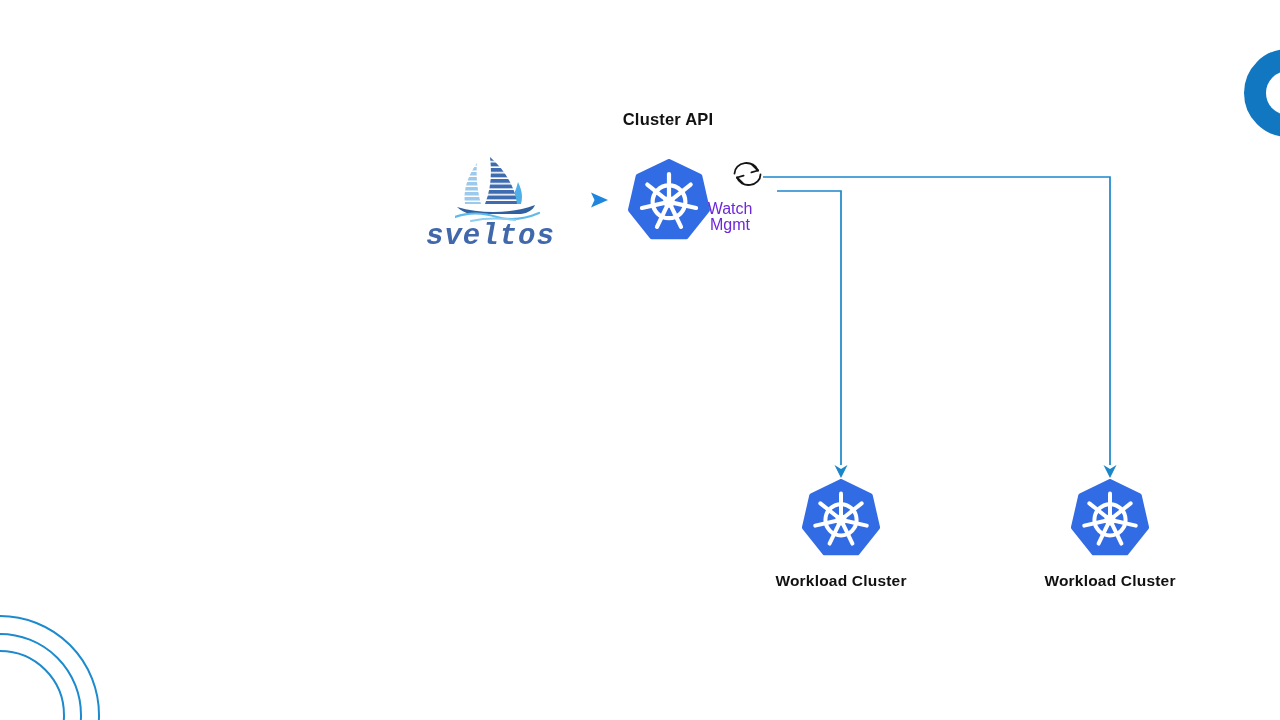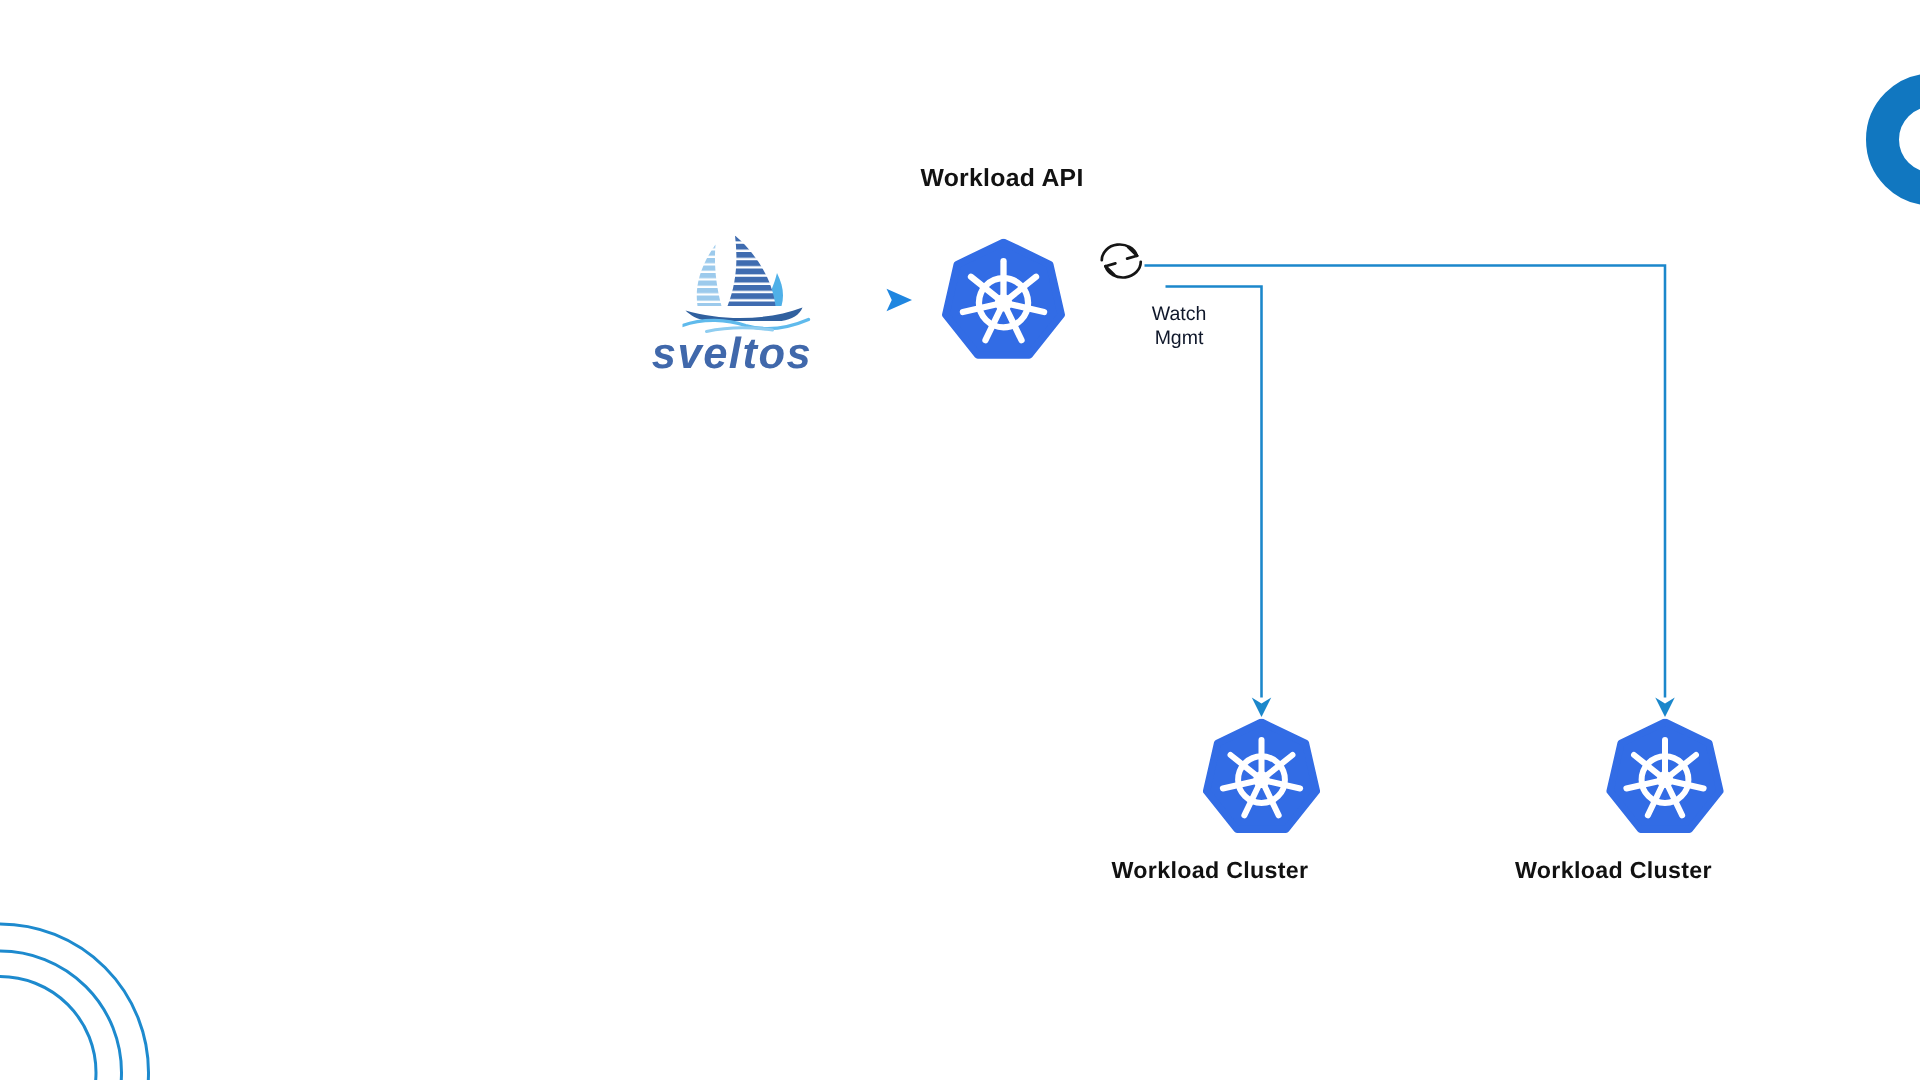--- a/index.html
+++ b/index.html
@@ -23,35 +23,35 @@
   
   .k8s{position:absolute;}
   .k8s.mgmt{left:627px;top:159px;width:84px;height:84px;}
   .k8s.wl-left{left:801px;top:479px;width:80px;height:80px;}
   .k8s.wl-right{left:1070px;top:479px;width:80px;height:80px;}
   .lbl-title{
     position:absolute;left:558px;top:110px;width:220px;text-align:center;
     font-size:16.5px;font-weight:bold;color:#121212;line-height:19.5px;letter-spacing:.2px;
   }
   .lbl-watch{
-    position:absolute;left:751px;top:201px;width:70px;text-align:center;
-    font-size:13px;color:#0f172a;line-height:16px;
+    position:absolute;left:695px;top:201px;width:70px;text-align:center;
+    font-size:16px;color:#6d28d9;line-height:16px;
   }
   .lbl-wl{
-    position:absolute;top:572px;width:200px;text-align:left;
+    position:absolute;top:572px;width:200px;text-align:center;
     font-size:15.5px;font-weight:bold;color:#111;letter-spacing:.2px;
   }
   .lbl-wl.left{left:741px;}
   .lbl-wl.right{left:1010px;}
   .refresh{position:absolute;left:731px;top:160px;width:33px;height:29px;}
   
   .sailboat{position:absolute;left:455px;top:157px;width:86px;height:66px;}
   .wordmark{
     position:absolute;left:426px;top:220px;width:124px;text-align:center;
-    font-size:29px;font-weight:bold;font-style:italic;color:#4068ab;letter-spacing:1px;
+    font-size:29px;font-weight:bold;font-style:italic;color:#4068ab;letter-spacing:1px;font-family:Liberation Mono, monospace;
   }
   .hidden-defs{position:absolute;width:0;height:0;overflow:hidden;}
 </style>
 </head>
 <body>
 
 <svg class="hidden-defs" aria-hidden="true">
   <defs>
     <symbol id="k8s-sym" viewBox="0 0 100 100">
       <polygon points="50,3 86.7,20.7 95.8,60.5 70.4,92.4 29.6,92.4 4.2,60.5 13.3,20.7" fill="#326ce5" stroke="#326ce5" stroke-width="6" stroke-linejoin="round"></polygon>
@@ -95,21 +95,21 @@
     <path d="M22 6 C12 20 8 34 10 47 L26 47 C22 32 21 18 22 6 Z" fill="url(#pl)"></path>
     <path d="M63 25 C67 33 68 40 66 47 L52 47 C58 41 61 33 63 25 Z" fill="#4fb0e8"></path>
     <path d="M35 0 C37 16 36 32 30 47 L62 47 C60 30 50 13 35 0 Z" fill="url(#pd)"></path>
     <path d="M2 50 C26 57 56 57 80 48 C78 53 73 56 66 57 L16 57 C10 56 5 53 2 50 Z" fill="#30609f"></path>
     <path d="M0 60 C14 55 30 56 42 60 C56 64 70 62 84 56" fill="none" stroke="#5fbaec" stroke-width="2.2" stroke-linecap="round"></path>
     <path d="M16 64 C30 61 46 61 60 63" fill="none" stroke="#8fcdf0" stroke-width="2" stroke-linecap="round"></path>
   </svg>
   <div class="wordmark">sveltos</div>
 
   <div class="lbl-title">
-    <div>Workload API</div>
+    <div>Cluster API</div>
   </div>
   <svg class="k8s mgmt" viewBox="0 0 100 100">
     <use href="#k8s-sym"></use>
   </svg>
 
   <svg class="refresh" viewBox="0 0 33 29">
     <g fill="none" stroke="#151515" stroke-width="1.8" stroke-linecap="round">
       <path d="M3.5 13.5 A 12 10.5 0 0 1 27 10.5"></path>
       <path d="M27 10.5 L21.2 4.9"></path>
       <path d="M27 10.5 L20.4 12.4"></path>

